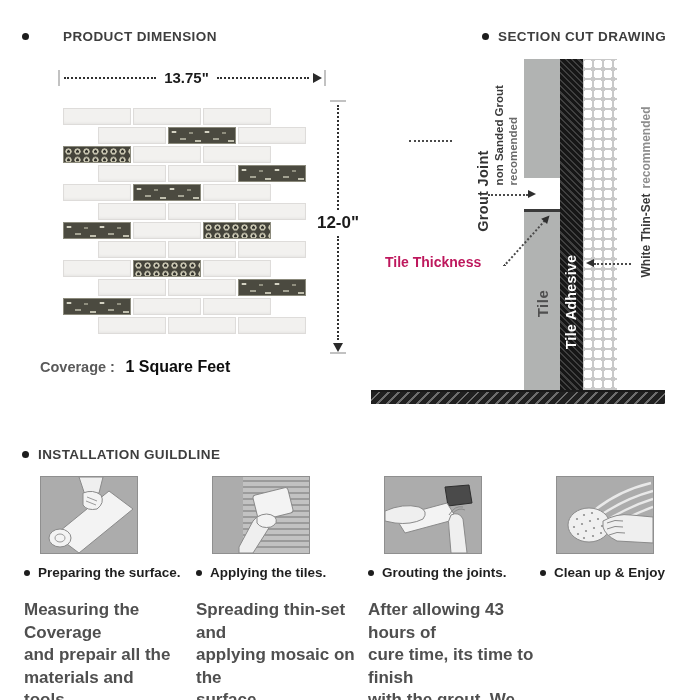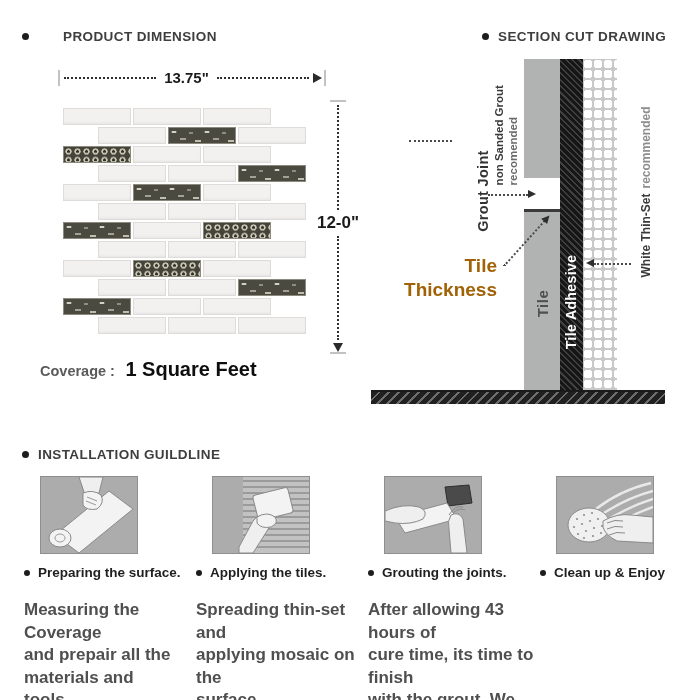--- a/index.html
+++ b/index.html
@@ -41,40 +41,40 @@
       radial-gradient(ellipse 3px 2px at 22px 5px, #8f8e7e 60%, rgba(0,0,0,0) 70%),
       radial-gradient(ellipse 5px 2px at 29px 13px,#c0bfae 60%, rgba(0,0,0,0) 70%);
     background-size:33px 16px; }
   .tile.dots { background-color:#45443b; border:1px solid #8b8a7c; box-sizing:border-box;
     background-image: radial-gradient(circle at 4.5px 4.5px, #30302a 1.2px, #ccc9b4 1.7px 2.9px, rgba(0,0,0,0) 3.4px);
     background-size:9px 8.5px; }
 
   
   .coverage { position:absolute; left:40px; top:358px; white-space:nowrap; }
   .coverage .lab { font-size:14.5px; font-weight:bold; color:#5a5a5a; }
-  .coverage .val { font-size:20px; font-weight:bold; color:#0e0e0e; margin-left:6px; }
+  .coverage .val { font-size:16px; font-weight:bold; color:#0e0e0e; margin-left:6px; }
 
   
   .abs { position:absolute; }
   .tile-col { background:#b1b3b2; }
   .adhesive-col { background:repeating-linear-gradient(45deg,#161616 0 3px,#3f3f3f 3px 4.5px); }
   .thinset-col { background-color:#c9c9c9;
     background-image:radial-gradient(circle 4.4px at 5px 5px,#ffffff 98%,rgba(0,0,0,0));
     background-size:10px 10px; }
   .floor { background:repeating-linear-gradient(135deg,#202020 0 5px,#6d6d6d 5px 7px); border-top:2px solid #1a1a1a; }
   .rot { transform:rotate(-90deg); text-align:center; white-space:nowrap; }
   .grout-joint-label { font-size:14.5px; font-weight:bold; color:#333; letter-spacing:.3px; }
   .grout-note { font-size:11.5px; font-weight:bold; line-height:1.25; text-align:left; }
   .grout-note .l1 { color:#3a3a3a; }
   .grout-note .l2 { color:#6b6b6b; }
   .tile-word { font-size:15px; font-weight:bold; color:#4f4f4f; letter-spacing:.5px; }
   .adhesive-word { font-size:14px; font-weight:bold; color:#ffffff; letter-spacing:.4px; }
   .thinset-word { font-size:12px; font-weight:bold; color:#3a3a3a; }
   .thinset-word .rest { color:#8e8e8e; margin-left:5px; }
-  .thickness-label { font-size:19px; font-weight:bold; color:#a16207; text-align:right; line-height:1.25; }
+  .thickness-label { font-size:14px; font-weight:bold; color:#be185d; line-height:1.25; }
   .dash-line { border-top:2px dotted #4a4a4a; height:0; }
   .tri-right { width:0; height:0; border-left:8px solid #2e2e2e; border-top:4.5px solid transparent; border-bottom:4.5px solid transparent; }
   .tri-left  { width:0; height:0; border-right:8px solid #2e2e2e; border-top:4.5px solid transparent; border-bottom:4.5px solid transparent; }
   .diag-arrow { transform-origin:left center; }
   .diag-arrow .head { position:absolute; right:-7px; top:-5.5px; }
 
   
   .step-col { position:absolute; top:476px; }
   .illus { margin-left:16px; width:96px; height:76px; border:1px solid #8f8f8f; display:block; }
   .step-title { display:flex; align-items:center; gap:8px; margin-top:11px;

